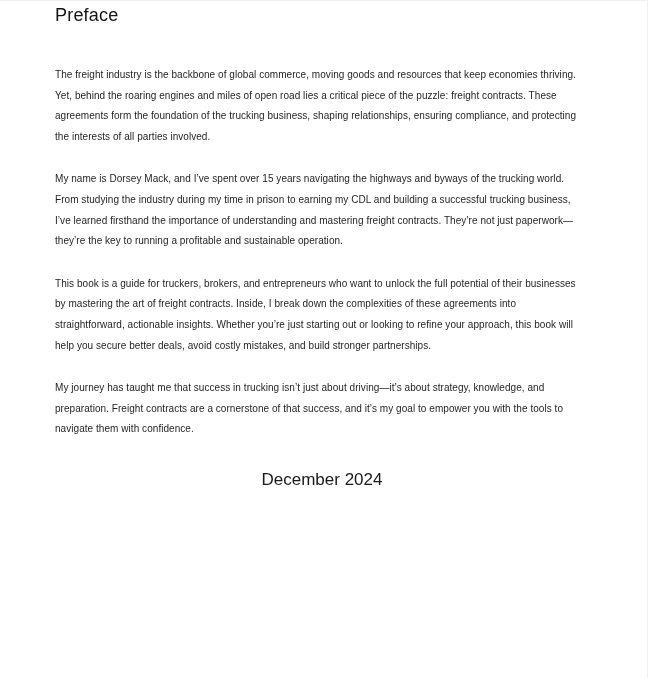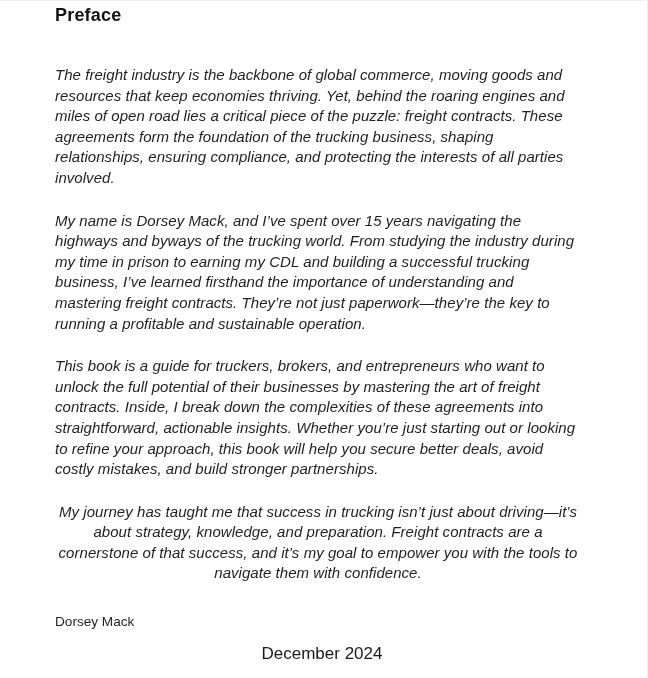--- a/index.html
+++ b/index.html
@@ -24,36 +24,34 @@
     width: 648px;
     height: 678px;
     padding: 2px 58px 0 55px;
     border-top: 1px solid var(--edge);
     border-right: 1px solid var(--edge);
     background: var(--bg);
   }
   .page-title {
     font-size: 18px;
     line-height: 24px;
-    font-weight: 700;
+    font-weight: 400;
     letter-spacing: 0.2px;
     margin: 0 0 38px 0;
     color: #141414;
   }
   .body-paragraph {
-    font-size: 15px;
+    font-size: 10px;
     line-height: 20.6px;
     margin: 0 8px 22px 0;
     max-width: 535px;
     letter-spacing: 0.05px;
-    font-style: italic;
   }
   .body-paragraph.wide-gap {
     margin-bottom: 28px;
-    text-align: center;
   }
   .signature {
     font-size: 13.6px;
     line-height: 20.6px;
     margin: 12px 0 9px 0;
   }
   .pub-date {
     font-size: 17px;
     line-height: 24px;
     text-align: center;
@@ -69,16 +67,15 @@
 
   <p class="body-paragraph">The freight industry is the backbone of global commerce, moving goods and resources that keep economies thriving. Yet, behind the roaring engines and miles of open road lies a critical piece of the puzzle: freight contracts. These agreements form the foundation of the trucking business, shaping relationships, ensuring compliance, and protecting the interests of all parties involved.</p>
 
   <p class="body-paragraph">My name is Dorsey Mack, and I’ve spent over 15 years navigating the highways and byways of the trucking world. From studying the industry during my time in prison to earning my CDL and building a successful trucking business, I’ve learned firsthand the importance of understanding and mastering freight contracts. They’re not just paperwork—they’re the key to running a profitable and sustainable operation.</p>
 
   <p class="body-paragraph">This book is a guide for truckers, brokers, and entrepreneurs who want to unlock the full potential of their businesses by mastering the art of freight contracts. Inside, I break down the complexities of these agreements into straightforward, actionable insights. Whether you’re just starting out or looking to refine your approach, this book will help you secure better deals, avoid costly mistakes, and build stronger partnerships.</p>
 
   <p class="body-paragraph wide-gap">My journey has taught me that success in trucking isn’t just about driving—it’s about strategy, knowledge, and preparation. Freight contracts are a cornerstone of that success, and it’s my goal to empower you with the tools to navigate them with confidence.</p>
 
 
-  <p class="signature">Dorsey Mack</p>
 
   <p class="pub-date">December 2024</p>
 </div>
 
 </body></html>

